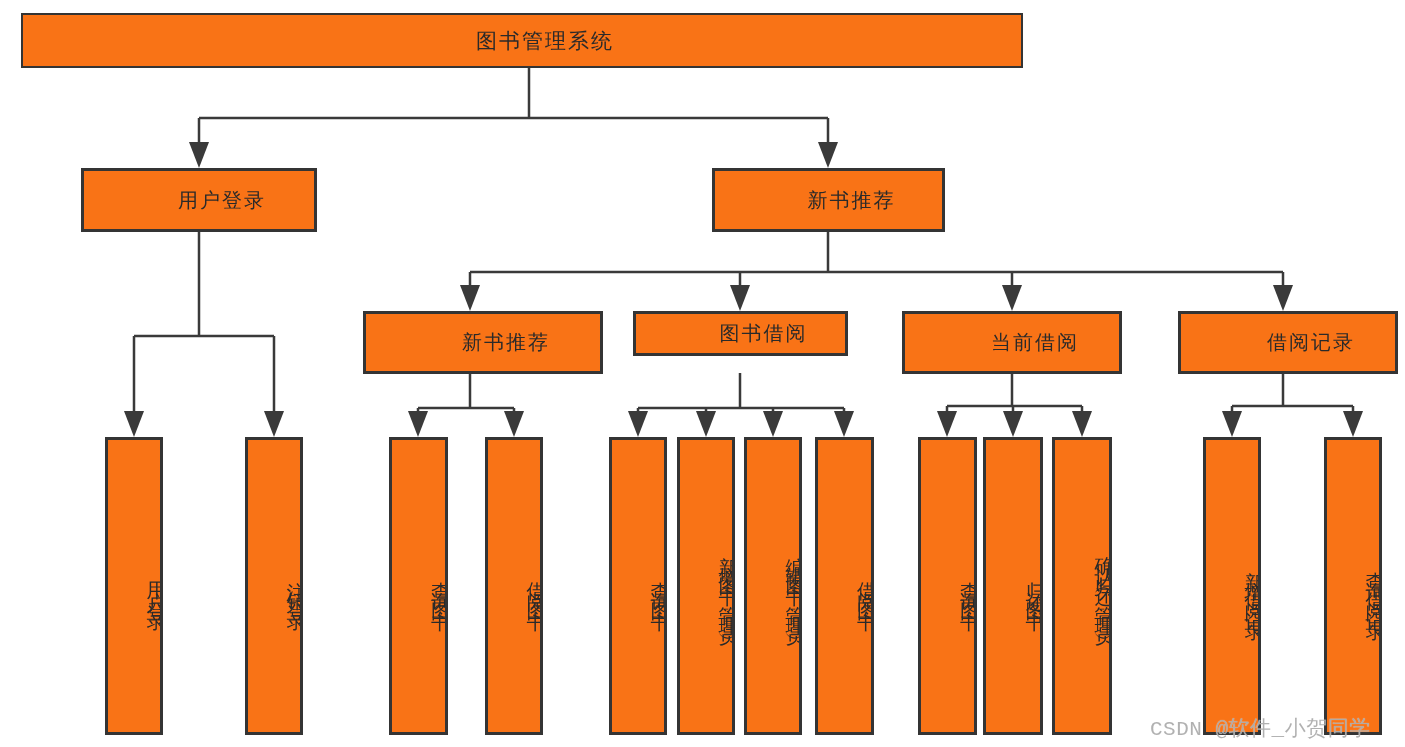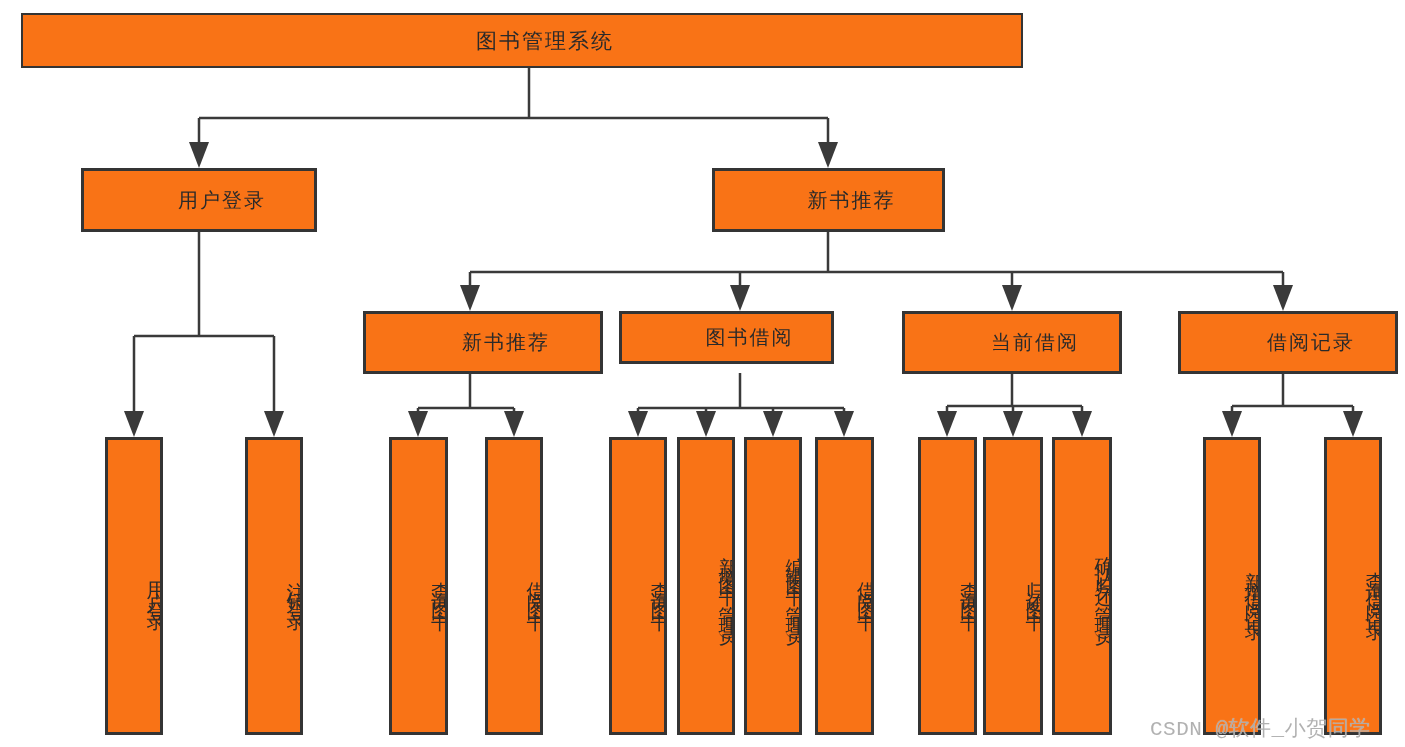--- a/index.html
+++ b/index.html
@@ -107,21 +107,21 @@
         <polygon points="1343,411 1363,411 1353,437" fill="#3a3a3a"></polygon>
       </g>
     </svg>
 
   <div class="node hbox root-box" style="left:21px; top:13px; width:1002px; height:55px;">图书管理系统</div>
 
   <div class="node hbox" style="left:81px; top:168px; width:236px; height:64px;">用户登录</div>
   <div class="node hbox" style="left:712px; top:168px; width:233px; height:64px;">新书推荐</div>
 
   <div class="node hbox" style="left:363px; top:311px; width:240px; height:63px;">新书推荐</div>
-  <div class="node hbox" style="left:619px; top:311px; width:215px; height:53px;">图书借阅</div>
+  <div class="node hbox" style="left:633px; top:311px; width:215px; height:45px;">图书借阅</div>
   <div class="node hbox" style="left:902px; top:311px; width:220px; height:63px;text-align:center;">当前借阅</div>
   <div class="node hbox" style="left:1178px; top:311px; width:220px; height:63px;font-family:Liberation Serif, serif;">借阅记录</div>
 
   <div class="node vbox" style="left:105px; top:437px; width:58px; height:298px;">用户登录</div>
   <div class="node vbox" style="left:245px; top:437px; width:58px; height:298px;">注销登录</div>
 
   <div class="node vbox" style="left:389px; top:437px; width:59px; height:298px;">查询图书</div>
   <div class="node vbox" style="left:485px; top:437px; width:58px; height:298px;">借阅图书</div>
 
   <div class="node vbox" style="left:609px; top:437px; width:58px; height:298px;">查询图书</div>

